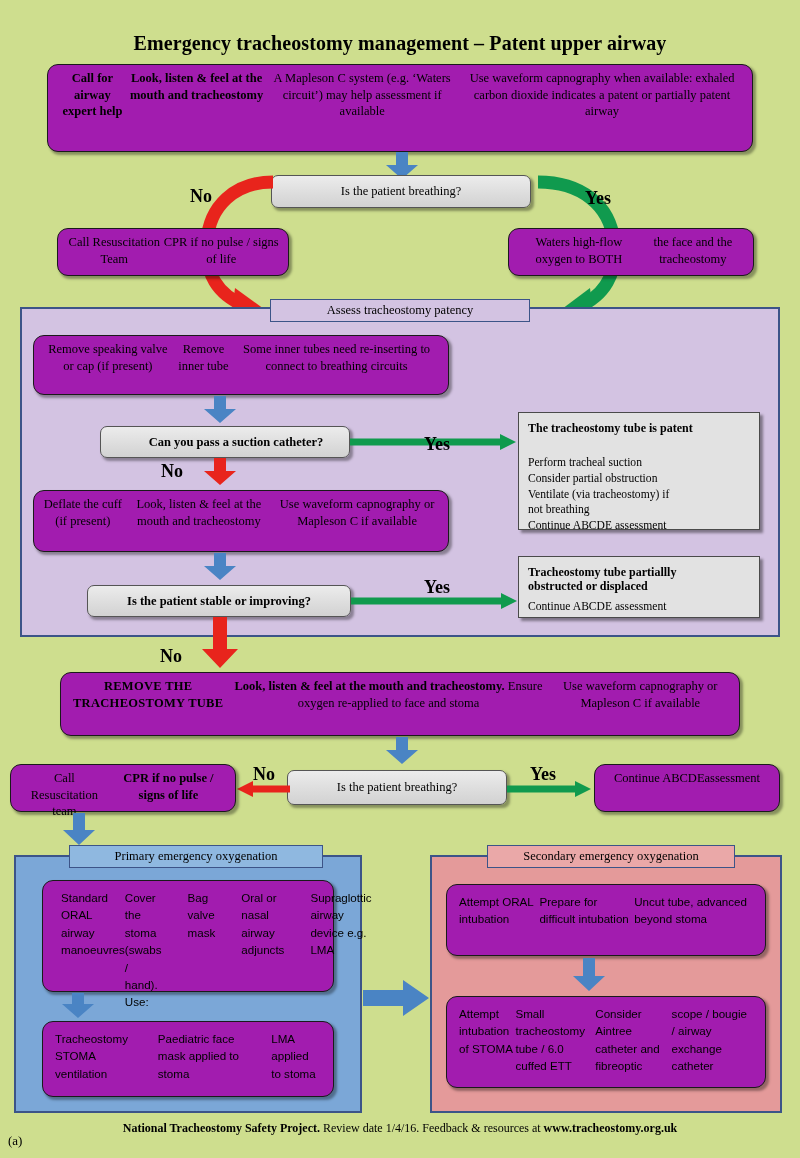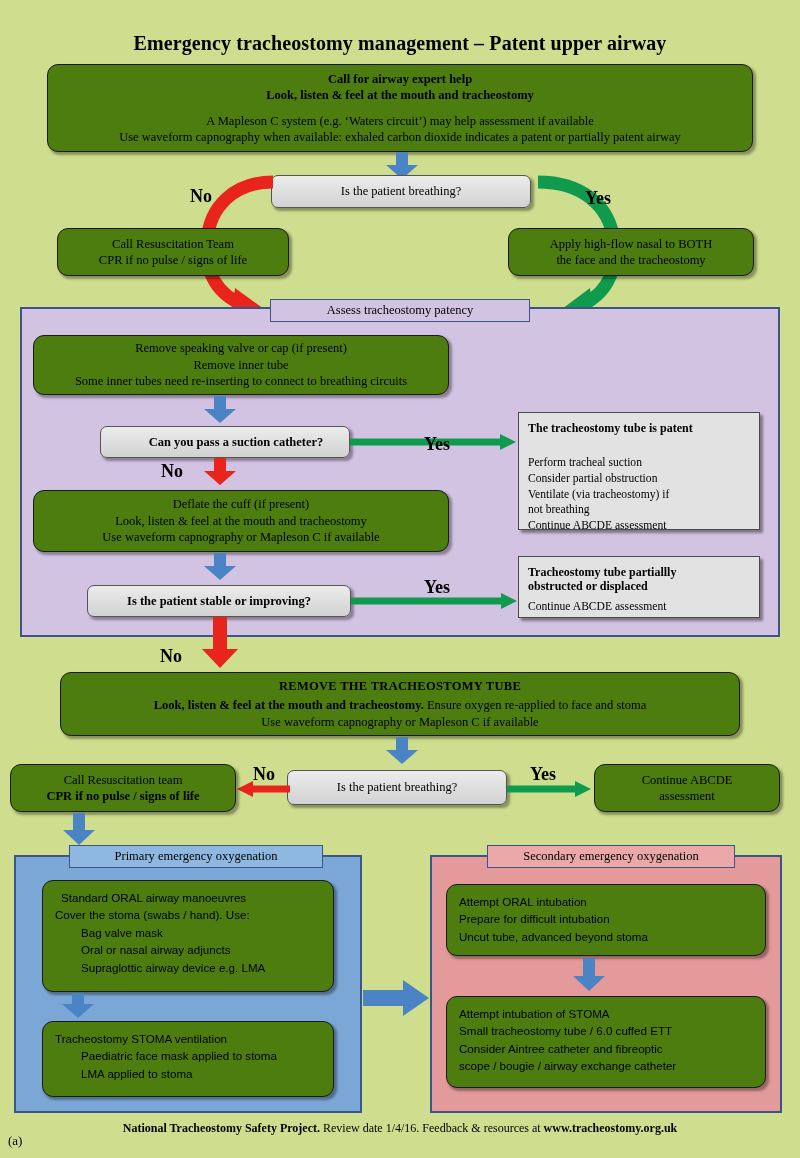--- a/index.html
+++ b/index.html
@@ -14,25 +14,25 @@
   .abs{position:absolute;box-sizing:border-box;}
 
   
   #title{
     left:0;top:32px;width:800px;text-align:center;
     font-size:20px;font-weight:bold;letter-spacing:.1px;
   }
 
   
   .wbox{
-    background:#4d7c0f;
+    background:#a21caf;
     border:1.6px solid #1a1a1a;
     border-radius:11px;
     box-shadow:2.5px 2.5px 2.5px rgba(0,0,0,.35);
-    display:flex;flex-direction:column;justify-content:center;
+    display:flex;flex-direction:row;justify-content:center;
     text-align:center;
     font-size:12.5px;line-height:1.32;
     padding:5px 8px;
   }
   
   .gbox{
     background:linear-gradient(180deg,#ececec 0%,#dcdcdc 60%,#d2d2d2 100%);
     border:1.4px solid #555;
     border-radius:7px;
     box-shadow:2.5px 2.5px 2.5px rgba(0,0,0,.35);
@@ -121,21 +121,21 @@
   <polygon points="68,118 28,148 72,152" fill="#109a4e"></polygon>
 </svg>
 <div class="lbl" style="left:585px;top:188px;">Yes</div>
 
 <div class="abs wbox" id="resus-box-1" style="left:57px;top:228px;width:232px;height:48px;">
   <div>Call Resuscitation Team</div>
   <div>CPR if no pulse / signs of life</div>
 </div>
 
 <div class="abs wbox" id="oxygen-box" style="left:508px;top:228px;width:246px;height:48px;">
-  <div>Apply high-flow nasal to BOTH</div>
+  <div>Waters high-flow oxygen to BOTH</div>
   <div>the face and the tracheostomy</div>
 </div>
 
 <div class="abs" id="purple-panel"></div>
 <div class="abs panel-head" id="purple-head">
   <span>Assess tracheostomy patency</span>
 </div>
 
 <div class="abs wbox" id="remove-valve-box" style="left:33px;top:335px;width:416px;height:60px;">
   <div>Remove speaking valve or cap (if present)</div>
@@ -164,21 +164,21 @@
   <div>Ventilate (via tracheostomy) if</div>
   <div>not breathing</div>
   <div>Continue ABCDE assessment</div>
 </div>
 
 <svg class="abs arrow" style="left:203px;top:458px;" width="34" height="28">
   <polygon points="11,0 23,0 23,13 33,13 17,27 1,13 11,13" fill="#e8241c"></polygon>
 </svg>
 <div class="lbl" style="left:161px;top:461px;">No</div>
 
-<div class="abs wbox" id="cuff-box" style="left:33px;top:490px;width:416px;height:62px;align-items:center;">
+<div class="abs wbox" id="cuff-box" style="left:33px;top:490px;width:416px;height:62px;">
   <div>Deflate the cuff (if present)</div>
   <div>Look, listen &amp; feel at the mouth and tracheostomy</div>
   <div>Use waveform capnography or Mapleson C if available</div>
 </div>
 
 <svg class="abs arrow" style="left:203px;top:553px;" width="34" height="28">
   <polygon points="11,0 23,0 23,13 33,13 17,27 1,13 11,13" fill="#4a84c4"></polygon>
 </svg>
 
 <div class="abs gbox" id="decision-stable" style="left:87px;top:585px;width:264px;height:32px;font-weight:bold;">

